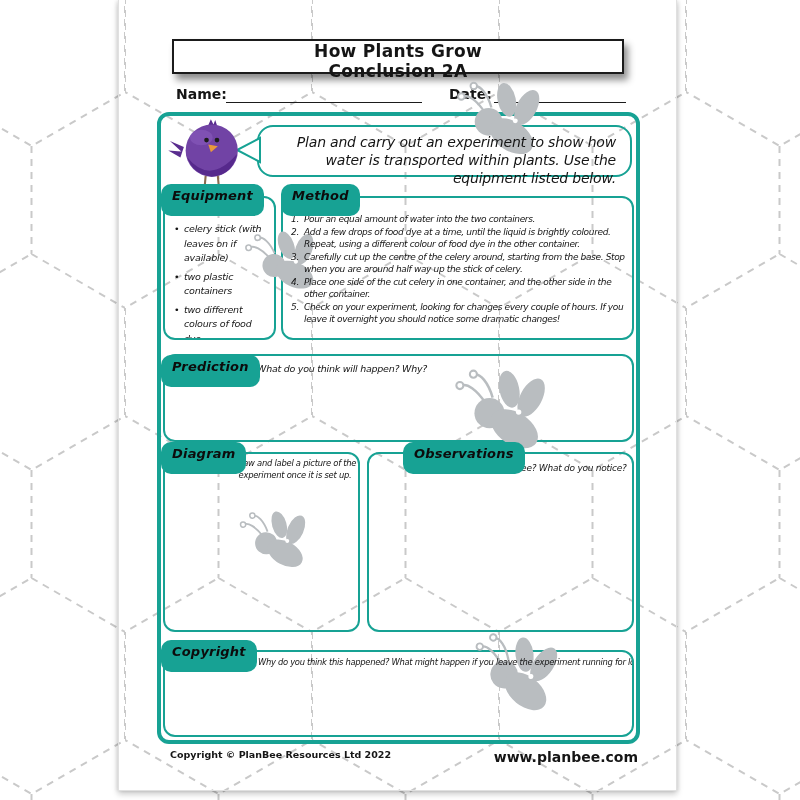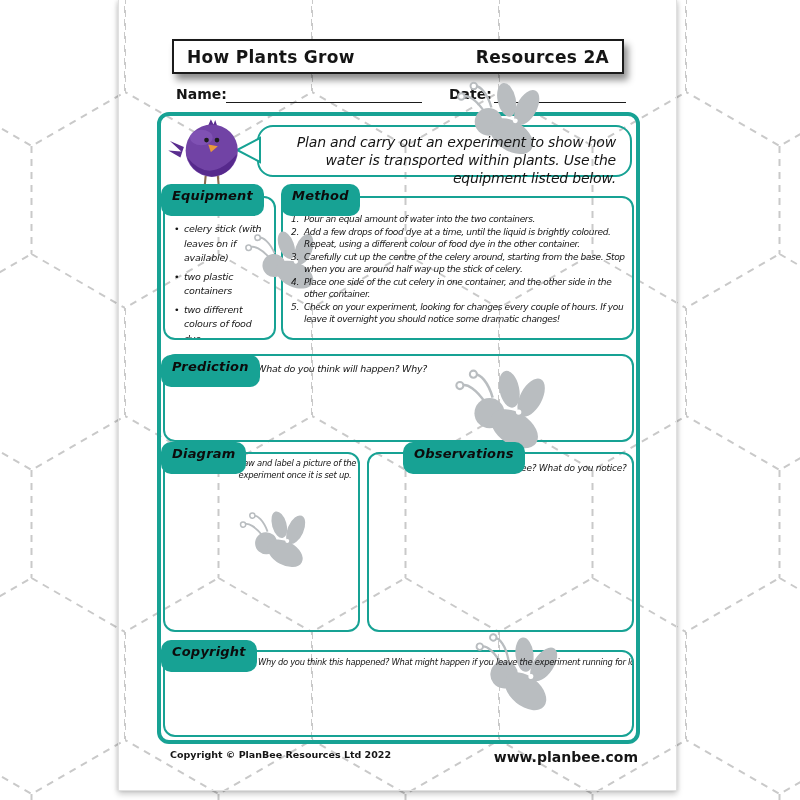--- a/index.html
+++ b/index.html
@@ -14,21 +14,21 @@
     position:absolute; left:118px; top:0; width:559px; height:791px;
     border:1px solid #e0e0e0; border-top:none;
     box-shadow: 0 3px 6px rgba(0,0,0,.22), 2px 0 3px rgba(0,0,0,.06), -2px 0 3px rgba(0,0,0,.06);
   }
 
   .header-box {
     position:absolute; left:172px; top:39px; width:452px; height:35px;
     background:#fff; border:2px solid #1b1b1b;
     box-shadow: 4px 6px 7px rgba(0,0,0,.45);
     display:flex; justify-content:space-between; align-items:center;
-    padding:0 13px; z-index:3;
+    padding:0 13px; z-index:3;flex-direction:column;
   }
   .header-box .t { font-family:"DejaVu Sans", sans-serif; font-weight:bold; font-size:17px; letter-spacing:.3px; }
 
   .lbl { position:absolute; font-family:"DejaVu Sans", sans-serif; font-weight:bold; font-size:14px; z-index:3; }
   .fill-line { position:absolute; border-top:1.6px solid #1b1b1b; z-index:3; }
 
   .main-box {
     position:absolute; left:157px; top:112px; width:483px; height:632px;
     border:4px solid var(--teal); border-radius:12px;
   }
@@ -102,21 +102,21 @@
         <ellipse cx="62" cy="63" rx="25" ry="15.5" transform="rotate(33 62 63)" fill="#b9bdc0"></ellipse>
         <circle cx="66" cy="47" r="2.6" fill="#ffffff"></circle>
       </g>
     </defs>
   </svg>
 
   <div class="sheet"></div>
 
   <div class="header-box">
     <span class="t">How Plants Grow</span>
-    <span class="t">Resources 2A</span>
+    <span class="t">Conclusion 2A</span>
   </div>
 
   <span class="lbl" style="left:176px; top:86px;">Name:</span>
   <div class="fill-line" style="left:226px; top:102px; width:196px;"></div>
   <span class="lbl" style="left:449px; top:86px;">Date:</span>
   <div class="fill-line" style="left:494px; top:102px; width:132px;"></div>
 
   <div class="main-box"></div>
 
   <svg class="bird" viewBox="0 0 100 85">

